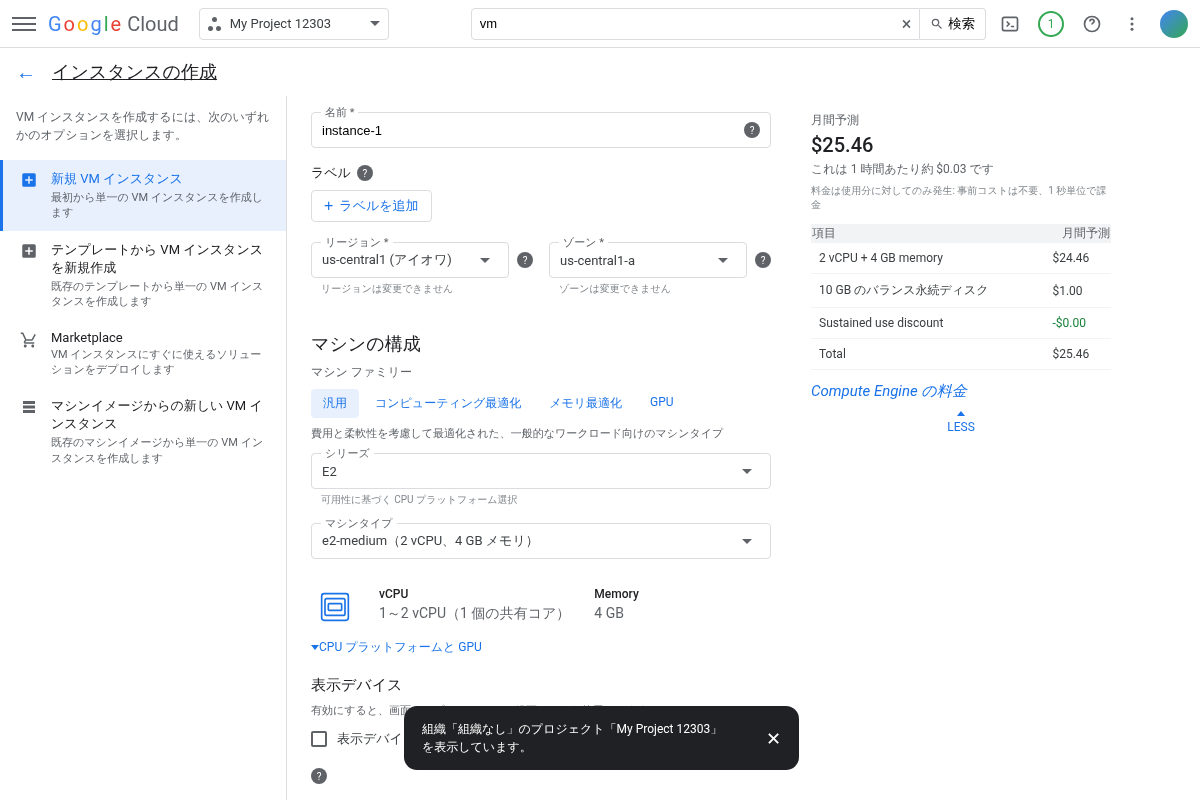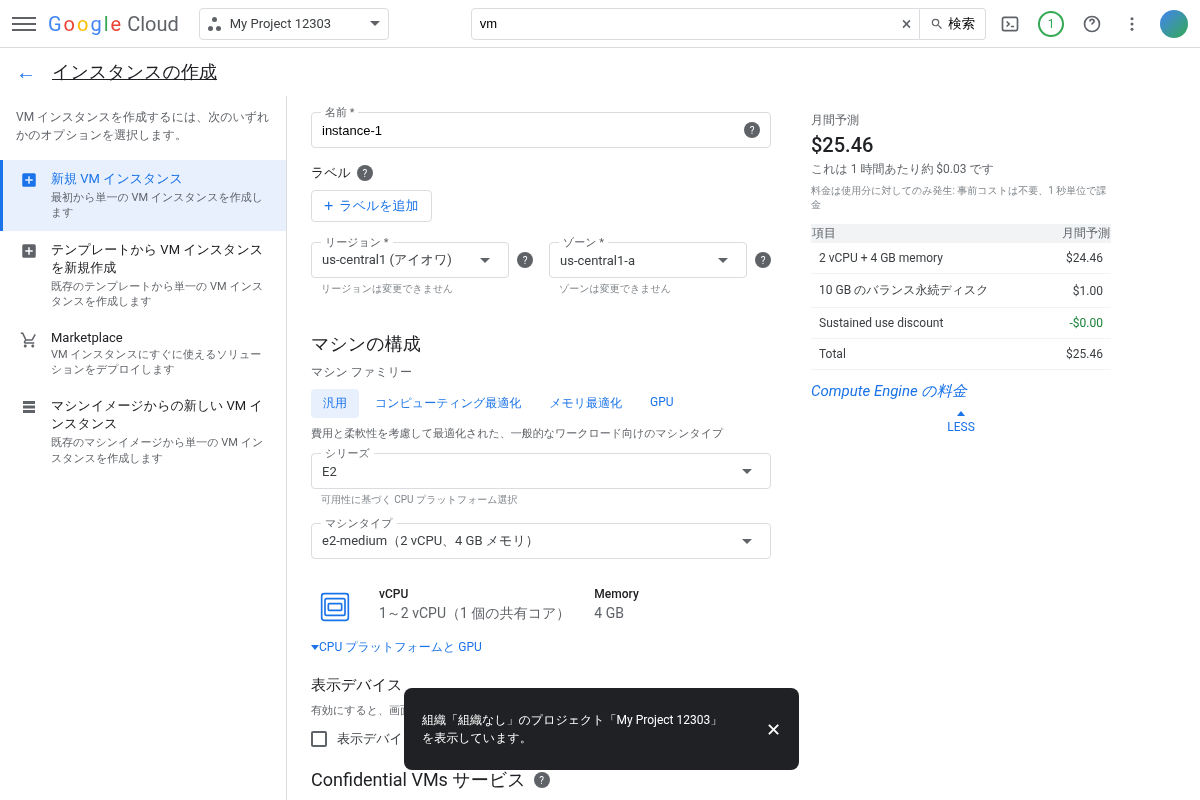--- a/index.html
+++ b/index.html
@@ -87,26 +87,26 @@
 
 
 .cost-title { font-size: 12px; color: #5f6368; }
 .cost-price { font-size: 20px; font-weight: 500; color: #202124; margin: 4px 0; }
 .cost-sub { font-size: 12px; color: #5f6368; }
 .cost-note { font-size: 10px; color: #80868b; margin-top: 6px; }
 .cost-table { width: 100%; margin-top: 12px; border-collapse: collapse; font-size: 12px; }
 .cost-table th { background: #f1f3f4; padding: 1px; text-align: left; font-weight: 500; color: #5f6368; }
 .cost-table th:last-child { text-align: right; }
 .cost-table td { padding: 8px; border-bottom: 1px solid #f1f3f4; }
-.cost-table td:last-child { text-align: right; }
+.cost-table td:last-child { text-align: left; }
 .cost-link { color: #1a73e8; font-size: 15px; margin-top: 12px; display: block; cursor: pointer; font-style: italic; }
 .less-link { color: #1a73e8; font-size: 12px; margin-top: 10px; display: flex; align-items: center; gap: 4px; cursor: pointer; flex-direction: column; }
 
 
-.toast { position: fixed; left: 404px; bottom: 30px; background: #202124; color: #fff; padding: 23px 18px; border-radius: 8px; font-size: 12px; display: flex; align-items: center; gap: 40px; width: 395px; line-height: 1.5; }
+.toast { position: fixed; left: 404px; bottom: 30px; background: #202124; color: #fff; padding: 14px 18px; border-radius: 13px; font-size: 12px; display: flex; align-items: center; gap: 40px; width: 395px; line-height: 1.5; }
 .toast-close { cursor: pointer; font-size: 18px; }
 </style>
 </head>
 <body>
 
 <div class="topbar">
   <div class="hamburger">
       <span></span>
       <span></span>
       <span></span>
@@ -314,21 +314,20 @@
       </div>
 
       <div class="section-title" style="font-size:15px">表示デバイス</div>
       <div class="desc-text">有効にすると、画面キャプチャ ツールと録画ツールを使用できます。</div>
       <div class="checkbox-row">
         <div class="checkbox"></div>
         <span>表示デバイスを有効にする</span>
       </div>
 
       <div class="section-title">
-        <span>Confidential VMs サービス</span>
         <span class="help-q">?</span>
       </div>
       
       
 
       
       
       
     </div>
 

